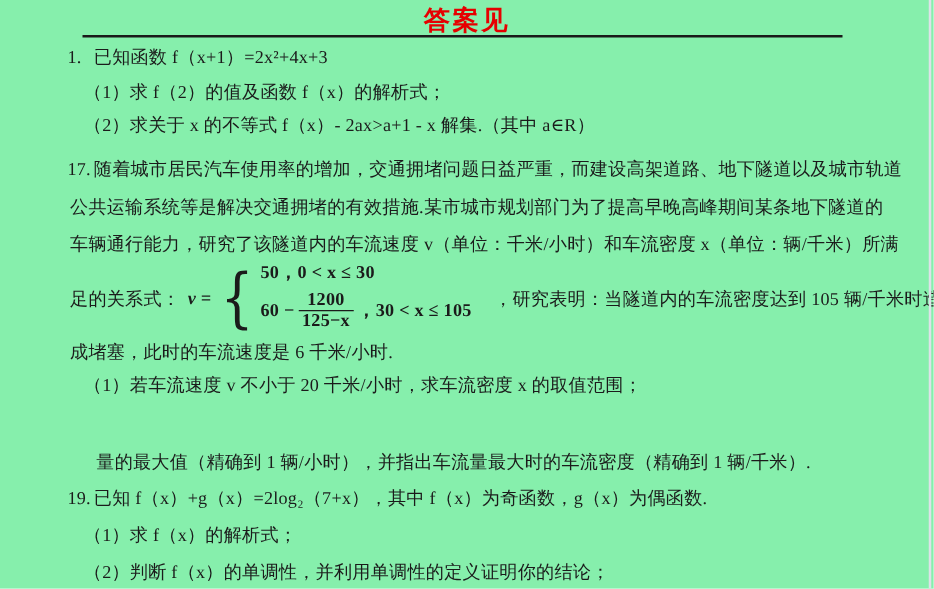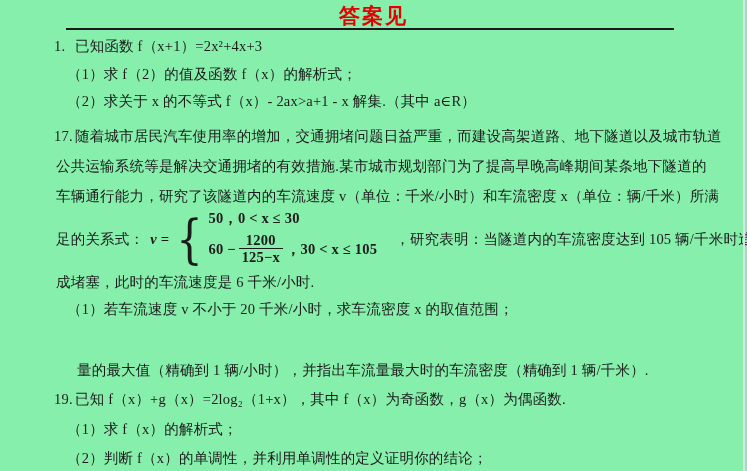--- a/index.html
+++ b/index.html
@@ -103,19 +103,19 @@
       </span>
     </span>
     <span class="formula-suffix">，研究表明：当隧道内的车流密度达到 105 辆/千米时造</span>
   </div>
 
   <div class="line indent-cont" style="top:272px">成堵塞，此时的车流速度是 6 千米/小时.</div>
   <div class="line indent-sub" style="top:299px">（1）若车流速度 v 不小于 20 千米/小时，求车流密度 x 的取值范围；</div>
   <div class="line indent-cont2" style="top:360px">量的最大值（精确到 1 辆/小时），并指出车流量最大时的车流密度（精确到 1 辆/千米）.</div>
 
   <div class="line indent-num" style="top:389px">
-    <span class="qnum">19.</span><span>已知 f（x）+g（x）=2log₂（1+x），其中 f（x）为奇函数，g（x）为偶函数.</span>
+    <span class="qnum">19.</span><span>已知 f（x）+g（x）=2log₂（7+x），其中 f（x）为奇函数，g（x）为偶函数.</span>
   </div>
   <div class="line indent-sub" style="top:419px">（1）求 f（x）的解析式；</div>
   <div class="line indent-sub" style="top:448px">（2）判断 f（x）的单调性，并利用单调性的定义证明你的结论；</div>
 
   <div class="page-edge"></div>
 </div>
 
 </body></html>

